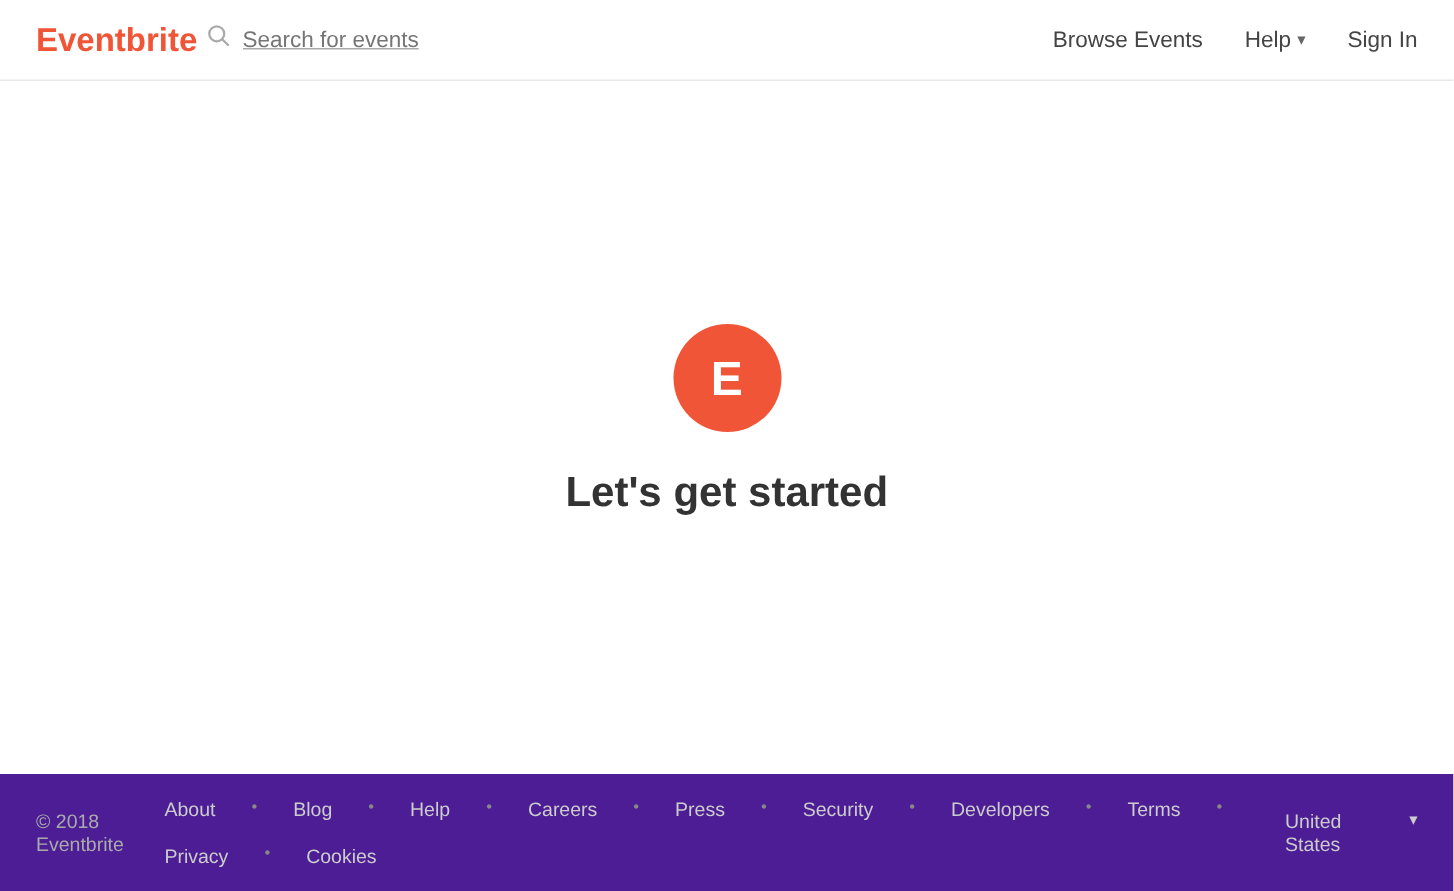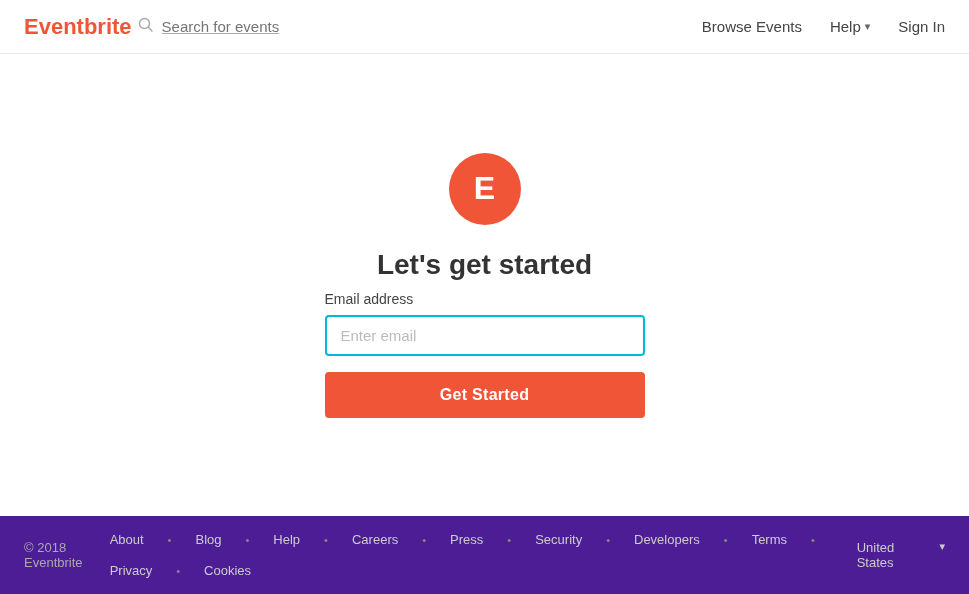--- a/index.html
+++ b/index.html
@@ -148,21 +148,21 @@
       justify-content: space-between;
       font-size: 13px;
       min-height: 54px;
     }
     .footer-copyright {
       color: #aaa;
       font-size: 13px;
     }
     .footer-links {
       display: flex;
-      align-items: center;
+      align-items: flex-start;
       gap: 16px;
       flex-wrap: wrap;
     }
     .footer-link {
       color: #ccc;
       text-decoration: none;
       font-size: 13px;
       cursor: pointer;
     }
     .footer-dot {
@@ -205,25 +205,20 @@
     </a>
     <a class="sign-in-link">Sign In</a>
   </nav>
 </header>
 
 <main class="main-content">
   <div class="avatar-circle">
     <span class="avatar-letter">E</span>
   </div>
   <h1 class="main-title">Let's get started</h1>
-  <div class="form-container">
-    <label class="form-label">Email address</label>
-    <input class="email-input" type="email" placeholder="Enter email" style="">
-    <button class="get-started-btn">Get Started</button>
-  </div>
 </main>
 
 <footer class="footer">
   <span class="footer-copyright">© 2018 Eventbrite</span>
   <div class="footer-links" id="footer-links-container">
       <a class="footer-link">About</a>
       <span class="footer-dot">•</span>
       <a class="footer-link">Blog</a>
       <span class="footer-dot">•</span>
       <a class="footer-link">Help</a>

